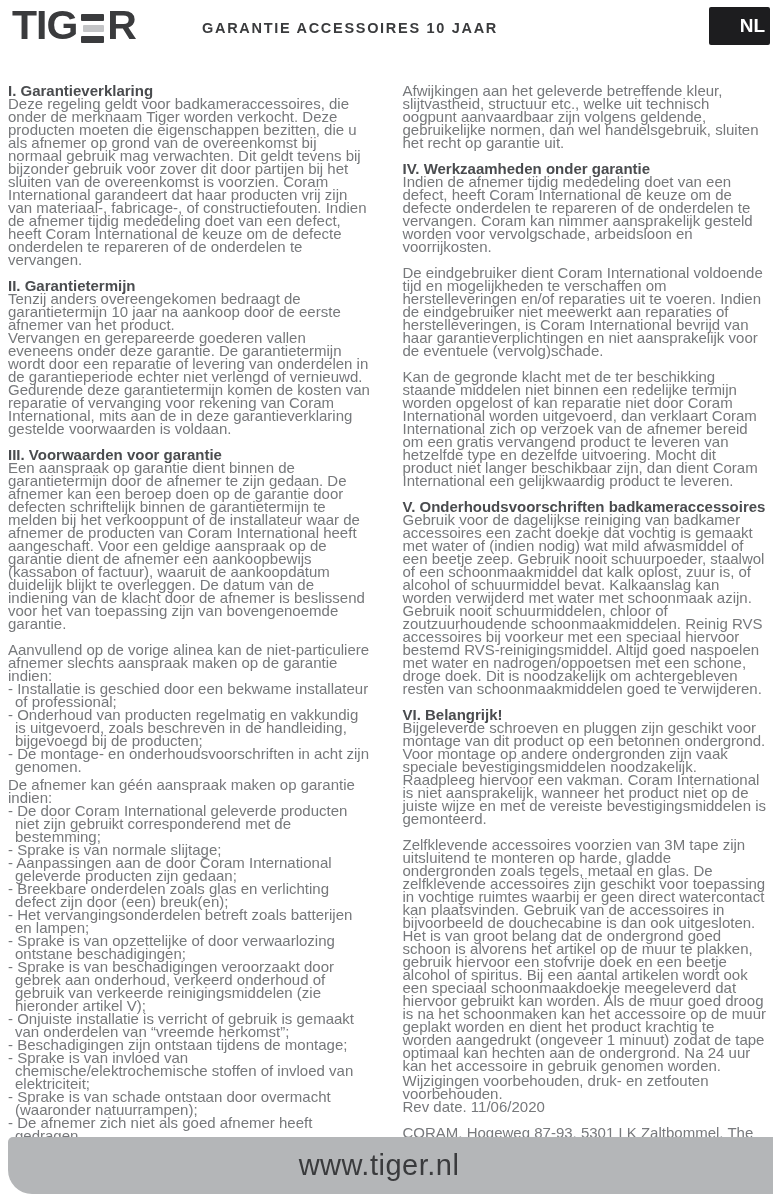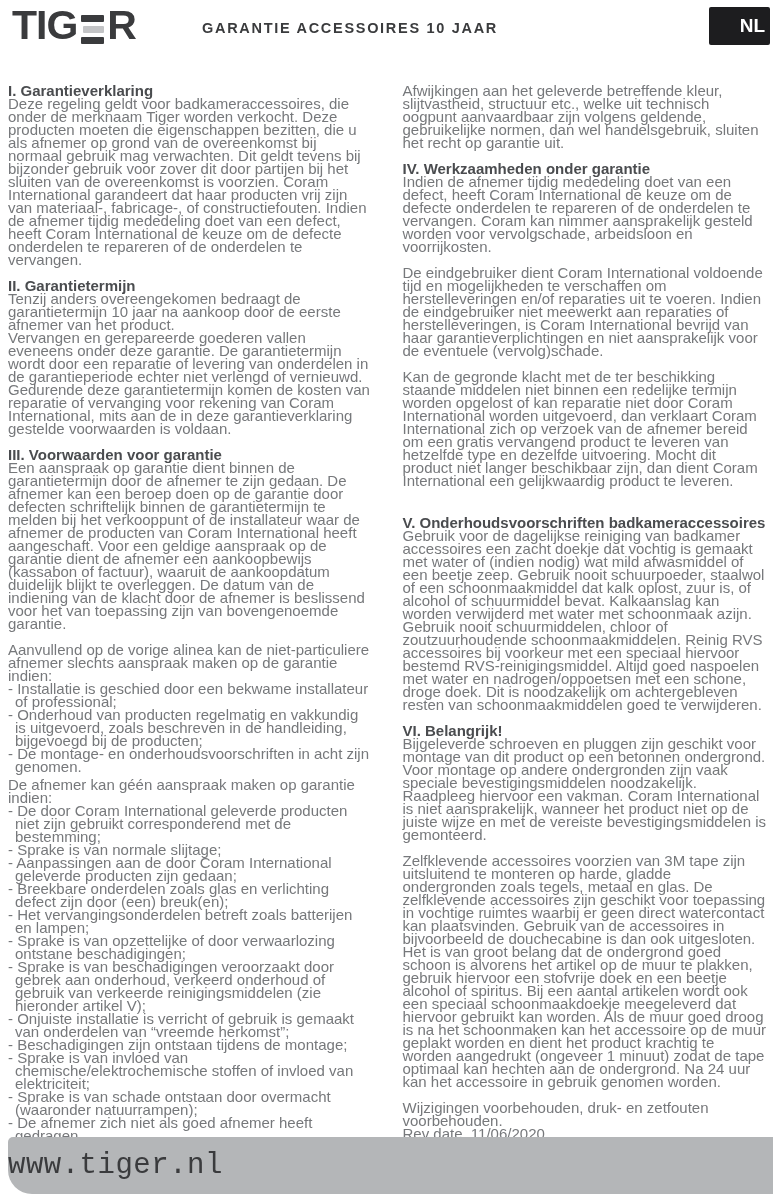--- a/index.html
+++ b/index.html
@@ -10,21 +10,21 @@
     --footer_bar:#b4b6b8;
     --badge_bg:#1d1d1f;
   }
   html,body{margin:0;padding:0;background:#fff;}
   .page{
     position:relative;width:773px;height:1200px;background:#ffffff;
     font-family:"Liberation Sans","DejaVu Sans",sans-serif;overflow:hidden;
   }
   
   .header{position:absolute;top:0;left:0;width:773px;height:60px;}
-  .logo{position:absolute;left:12px;top:6px;display:flex;align-items:flex-end;
+  .logo{position:absolute;left:12px;top:6px;display:flex;align-items:center;
     font-weight:bold;font-size:41px;line-height:38px;letter-spacing:-1px;color:var(--ink_dark);}
   .logo .ltr{display:inline-block;}
   .ebars{display:inline-flex;flex-direction:column;justify-content:flex-start;
     gap:4px;margin:6px 3px 0 4px;}
   .ebars .bar{width:23px;height:7px;background:var(--ink_dark);border-radius:1px;}
   .ebars .bar.mid{background:var(--logo_accent);width:21px;align-self:flex-end;}
   .doc-title{position:absolute;left:202px;top:20px;width:340px;
     font-size:14.5px;font-weight:bold;letter-spacing:1.7px;color:var(--ink_dark);white-space:nowrap;}
   .lang-badge{position:absolute;right:3px;top:7px;width:35px;height:38px;
     background:var(--badge_bg);color:#ffffff;font-weight:bold;font-size:19px;
@@ -33,21 +33,21 @@
   .content{position:absolute;top:84px;left:8px;width:759px;display:flex;gap:30px;}
   .column{flex:1;min-width:0;font-size:15px;line-height:13px;color:var(--body_text);}
   .heading{font-weight:bold;color:var(--heading_color);}
   .para{white-space:pre-line;}
   ul.blist{margin:0;padding:0;list-style:none;}
   ul.blist li{padding-left:7px;text-indent:-7px;}
   ul.blist li::before{content:"- ";}
   
   .footer-bar{position:absolute;left:8px;right:0;top:1137px;height:57px;
     background:var(--footer_bar);border-radius:5px 0 0 24px;
-    display:flex;align-items:center;justify-content:flex-start;padding-right:23px;box-sizing:border-box;font-family:Liberation Mono, monospace;}
+    display:flex;align-items:center;justify-content:center;padding-right:23px;box-sizing:border-box;}
   .footer-url{font-size:29px;color:var(--ink_dark);letter-spacing:0.5px;}
 </style>
 </head>
 <body>
 
 <div class="page">
 
   <div class="header">
     <div class="logo" title="">
       <span class="ltr">TIG</span>
@@ -93,26 +93,26 @@
           <li>Sprake is van schade ontstaan door overmacht (waaronder natuurrampen);</li>
           <li>De afnemer zich niet als goed afnemer heeft gedragen.</li>
         </ul>
       </div>
     <div class="column">
         <div class="para">Afwijkingen aan het geleverde betreffende kleur, slijtvastheid, structuur etc., welke uit technisch oogpunt aanvaardbaar zijn volgens geldende, gebruikelijke normen, dan wel handelsgebruik, sluiten het recht op garantie uit.</div>
         <div class="heading" style="margin-top: 13px;">IV. Werkzaamheden onder garantie</div>
         <div class="para">Indien de afnemer tijdig mededeling doet van een defect, heeft Coram International de keuze om de defecte onderdelen te repareren of de onderdelen te vervangen. Coram kan nimmer aansprakelijk gesteld worden voor vervolgschade, arbeidsloon en voorrijkosten.</div>
         <div class="para" style="margin-top: 13px;">De eindgebruiker dient Coram International voldoende tijd en mogelijkheden te verschaffen om herstelleveringen en/of reparaties uit te voeren. Indien de eindgebruiker niet meewerkt aan reparaties of herstelleveringen, is Coram International bevrijd van haar garantieverplichtingen en niet aansprakelijk voor de eventuele (vervolg)schade.</div>
         <div class="para" style="margin-top: 13px;">Kan de gegronde klacht met de ter beschikking staande middelen niet binnen een redelijke termijn worden opgelost of kan reparatie niet door Coram International worden uitgevoerd, dan verklaart Coram International zich op verzoek van de afnemer bereid om een gratis vervangend product te leveren van hetzelfde type en dezelfde uitvoering. Mocht dit product niet langer beschikbaar zijn, dan dient Coram International een gelijkwaardig product te leveren.</div>
-        <div class="heading" style="margin-top: 29px;">V. Onderhoudsvoorschriften badkameraccessoires</div>
+        <div class="heading" style="margin-top: 13px;">V. Onderhoudsvoorschriften badkameraccessoires</div>
         <div class="para">Gebruik voor de dagelijkse reiniging van badkamer accessoires een zacht doekje dat vochtig is gemaakt met water of (indien nodig) wat mild afwasmiddel of een beetje zeep. Gebruik nooit schuurpoeder, staalwol of een schoonmaakmiddel dat kalk oplost, zuur is, of alcohol of schuurmiddel bevat. Kalkaanslag kan worden verwijderd met water met schoonmaak azijn. Gebruik nooit schuurmiddelen, chloor of zoutzuurhoudende schoonmaakmiddelen. Reinig RVS accessoires bij voorkeur met een speciaal hiervoor bestemd RVS-reinigingsmiddel. Altijd goed naspoelen met water en nadrogen/oppoetsen met een schone, droge doek. Dit is noodzakelijk om achtergebleven resten van schoonmaakmiddelen goed te verwijderen.</div>
         <div class="heading" style="margin-top: 13px;">VI. Belangrijk!</div>
         <div class="para">Bijgeleverde schroeven en pluggen zijn geschikt voor montage van dit product op een betonnen ondergrond. Voor montage op andere ondergronden zijn vaak speciale bevestigingsmiddelen noodzakelijk. Raadpleeg hiervoor een vakman. Coram International is niet aansprakelijk, wanneer het product niet op de juiste wijze en met de vereiste bevestigingsmiddelen is gemonteerd.</div>
         <div class="para" style="margin-top: 13px;">Zelfklevende accessoires voorzien van 3M tape zijn uitsluitend te monteren op harde, gladde ondergronden zoals tegels, metaal en glas. De zelfklevende accessoires zijn geschikt voor toepassing in vochtige ruimtes waarbij er geen direct watercontact kan plaatsvinden. Gebruik van de accessoires in bijvoorbeeld de douchecabine is dan ook uitgesloten. Het is van groot belang dat de ondergrond goed schoon is alvorens het artikel op de muur te plakken, gebruik hiervoor een stofvrije doek en een beetje alcohol of spiritus. Bij een aantal artikelen wordt ook een speciaal schoonmaakdoekje meegeleverd dat hiervoor gebruikt kan worden. Als de muur goed droog is na het schoonmaken kan het accessoire op de muur geplakt worden en dient het product krachtig te worden aangedrukt (ongeveer 1 minuut) zodat de tape optimaal kan hechten aan de ondergrond. Na 24 uur kan het accessoire in gebruik genomen worden.</div>
-        <div class="para" style="margin-top: 13px;">Wijzigingen voorbehouden, druk- en zetfouten voorbehouden.
+        <div class="para" style="margin-top: 2px;">Wijzigingen voorbehouden, druk- en zetfouten voorbehouden.
 Rev date. 11/06/2020</div>
         <div class="para" style="margin-top: 13px;">CORAM, Hogeweg 87-93, 5301 LK Zaltbommel, The Netherlands</div>
       </div>
   </div>
 
   <div class="footer-bar">
     <span class="footer-url">www.tiger.nl</span>
   </div>
 
 </div>

